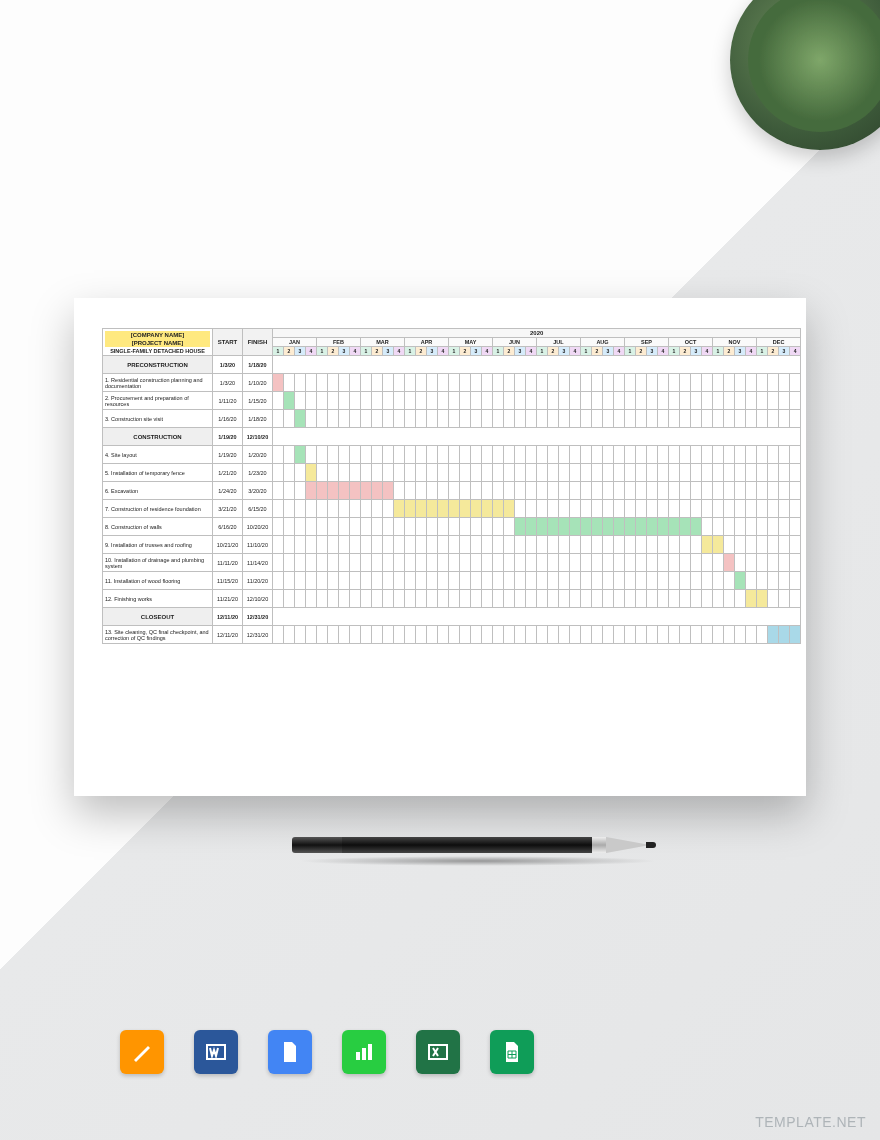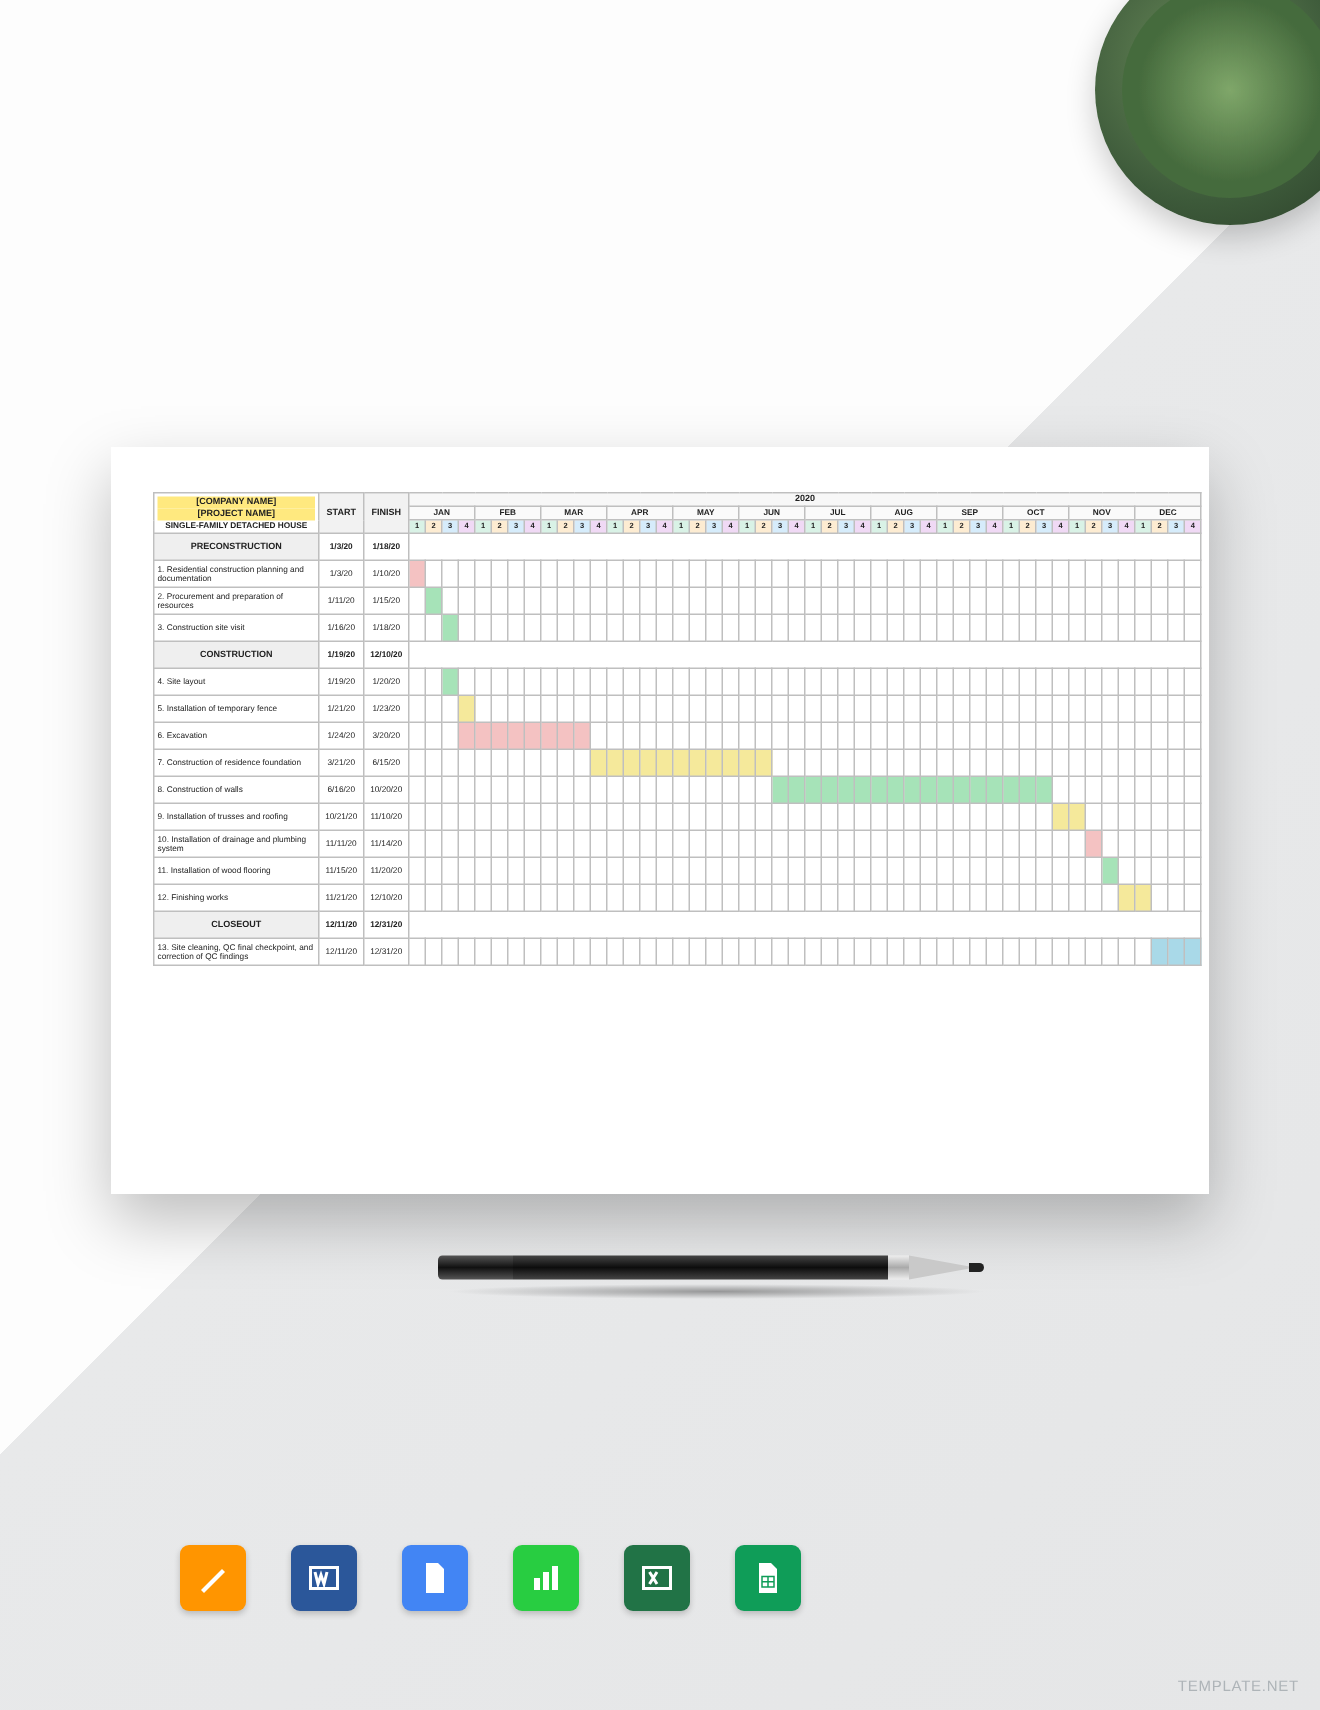--- a/index.html
+++ b/index.html
@@ -32,21 +32,21 @@
   .pen{position:absolute;left:292px;top:834px;width:380px;height:22px;}
   .pen .grip{position:absolute;left:0;top:3px;width:50px;height:16px;background:linear-gradient(#555,#111,#555);border-radius:3px 0 0 3px;}
   .pen .barrel{position:absolute;left:50px;top:3px;width:250px;height:16px;background:linear-gradient(#444,#0d0d0d 50%,#444);}
   .pen .band{position:absolute;left:300px;top:3px;width:14px;height:16px;background:linear-gradient(#eee,#aaa,#eee);}
   .pen .tip{position:absolute;left:314px;top:3px;width:0;height:0;border-left:44px solid #c9c9c9;border-top:8px solid transparent;border-bottom:8px solid transparent;}
   .pen .nib{position:absolute;left:354px;top:8px;width:10px;height:6px;background:#222;border-radius:0 3px 3px 0;}
   .pen .shadow{position:absolute;left:6px;top:22px;width:360px;height:10px;background:radial-gradient(ellipse at center,rgba(0,0,0,.35),transparent 70%);}
   .icons{position:absolute;left:120px;top:1030px;display:flex;gap:30px;}
   .ico{width:44px;height:44px;border-radius:6px;display:flex;align-items:center;justify-content:center;box-shadow:0 2px 4px rgba(0,0,0,.2);}
   .ico svg{width:24px;height:24px;fill:#fff;}
-  .watermark{position:absolute;right:14px;bottom:10px;font-size:10px;color:#aeb4b8;letter-spacing:.5px;}
+  .watermark{position:absolute;right:14px;bottom:10px;font-size:14px;color:#aeb4b8;letter-spacing:.5px;}
 </style>
 </head>
 <body>
 
 <div class="scene">
   <div class="plant"></div>
 
   <div class="doc">
     <table class="gantt">
       <colgroup>

